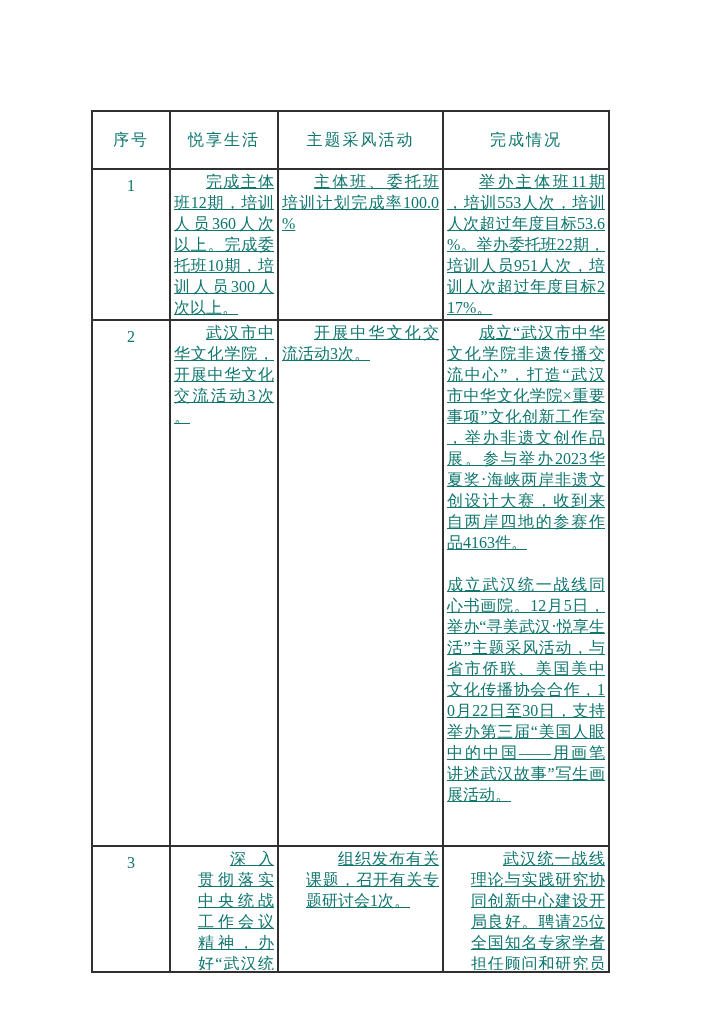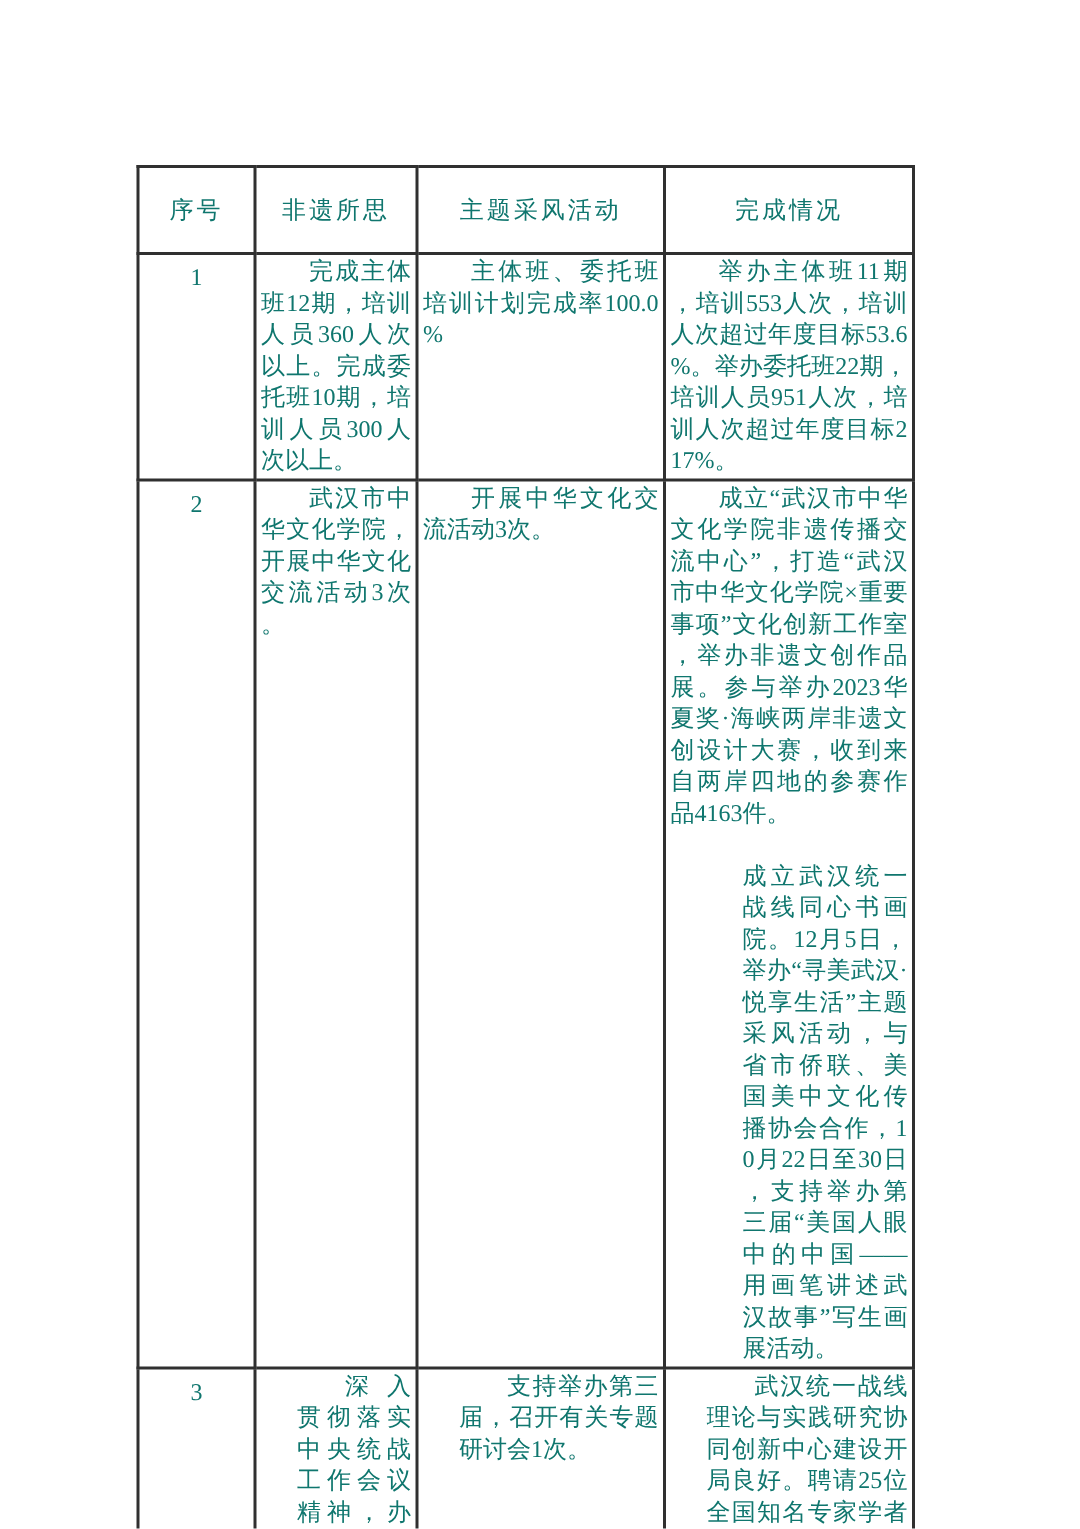--- a/index.html
+++ b/index.html
@@ -44,43 +44,43 @@
     text-align: justify;
     line-break: anywhere;
   }
   .num-cell {
     text-align: center !important;
     padding-top: 5px !important;
   }
   .row-1 td { height: 147px; }
   .row-2 td { height: 526px; }
   .row-3 td { height: 126px; }
-  .para { margin: 0; }
+  .para { margin: 0; text-decoration: underline; }
   .indent { text-indent: 2em; }
-  .gap { margin-top: 21px; margin-left: 48px; }
+  .gap { margin-top: 21px; }
   .clip {
     height: 122px;
     overflow: hidden;
     margin-left: 24px;
   }
 </style>
 </head>
 <body>
 
 <table class="doc-table">
   <colgroup>
     <col style="width:78px">
     <col style="width:108px">
     <col style="width:165px">
     <col style="width:166px">
   </colgroup>
   <thead>
     <tr>
       <th>序号</th>
-      <th>非遗所思</th>
+      <th>悦享生活</th>
       <th>主题采风活动</th>
       <th>完成情况</th>
     </tr>
   </thead>
   <tbody>
     <tr class="row-1">
       <td class="num-cell">1</td>
       <td>
         <p class="para indent">完成主体班12期，培训人员360人次以上。完成委托班10期，培训人员300人次以上。</p>
       </td>
@@ -106,21 +106,21 @@
     </tr>
     <tr class="row-3">
       <td class="num-cell">3</td>
       <td>
         <div class="clip">
           <p class="para indent">深入贯彻落实中央统战工作会议精神，办好“武汉统一战线理论与实践协同创</p>
         </div>
       </td>
       <td>
         <div class="clip">
-          <p class="para indent">支持举办第三届，召开有关专题研讨会1次。</p>
+          <p class="para indent">组织发布有关课题，召开有关专题研讨会1次。</p>
         </div>
       </td>
       <td>
         <div class="clip">
           <p class="para indent">武汉统一战线理论与实践研究协同创新中心建设开局良好。聘请25位全国知名专家学者担任顾问和研究员，公开发布27</p>
         </div>
       </td>
     </tr>
   </tbody>
 </table>

